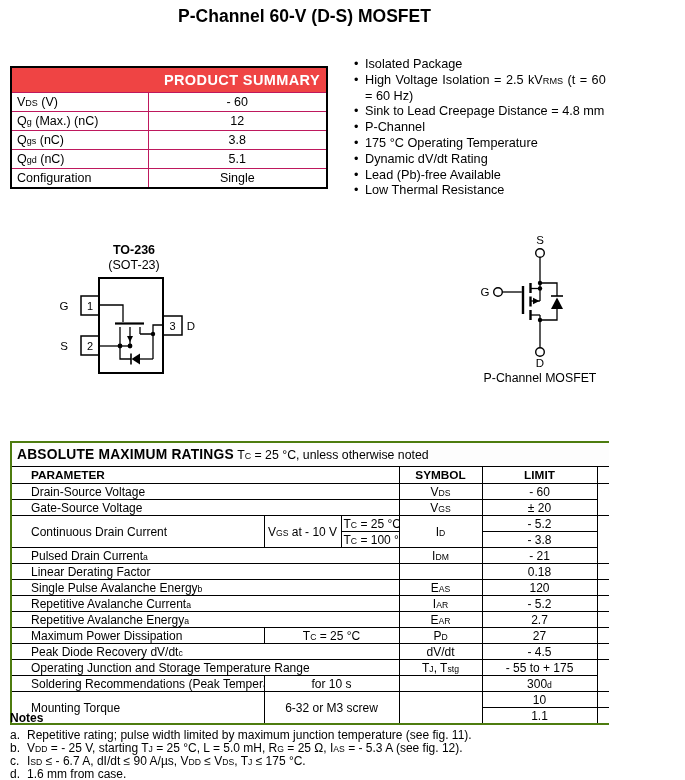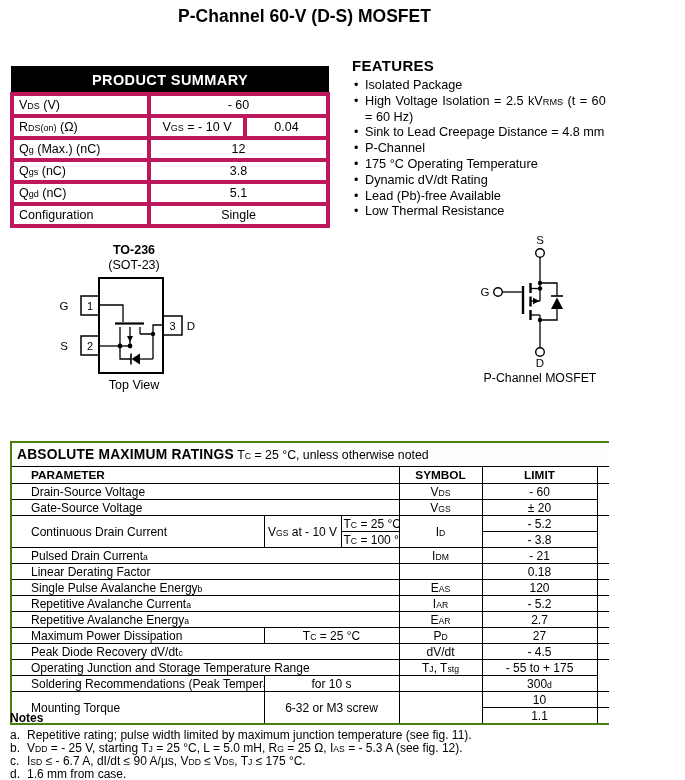--- a/index.html
+++ b/index.html
@@ -7,23 +7,23 @@
         font-family:"Liberation Sans",sans-serif;color:#000;}
   sub{font-size:72%;line-height:0;vertical-align:-16%;}
   sup{font-size:72%;line-height:0;vertical-align:30%;}
 
   .page-title{position:absolute;top:6px;left:0;width:100%;text-align:center;
               font-size:17.5px;font-weight:bold;}
 
   
   table.ps{position:absolute;left:10px;top:66px;width:316px;border-collapse:collapse;
            border:2px solid #000;table-layout:fixed;}
-  table.ps th{background:#000000;color:#fff;font-size:14.5px;text-align:center;
+  table.ps th{background:#ef4444;color:#fff;font-size:14.5px;text-align:right;
               padding:2px 6px;height:20px;letter-spacing:.4px;}
-  table.ps td{border:4px solid #be185d;font-size:12.5px;height:18px;padding:0 5px;margin-left:44px;}
+  table.ps td{border:1px solid #be185d;font-size:12.5px;height:18px;padding:0 5px;margin-left:44px;}
   table.ps td.c{text-align:center;padding:0 2px;}
 
   
   .features{position:absolute;left:352px;top:57px;width:276px;}
   .features-title{font-size:15px;font-weight:bold;letter-spacing:.3px;margin-bottom:4px;}
   .features ul{margin:0;padding:0;list-style:none;}
   .features li{font-size:12.7px;line-height:15.8px;padding-left:13px;position:relative;
                text-align:justify;}
   .features li::before{content:"\2022";position:absolute;left:2px;}
 
@@ -74,45 +74,39 @@
       </colgroup>
     <tbody>
         <tr>
       <th colspan="3">PRODUCT SUMMARY</th>
     </tr>
     <tr>
       <td class="p">V<sub>DS</sub> (V)</td>
       <td class="c" colspan="2">- 60</td>
     </tr>
     <tr>
-      <td class="p">R<sub>DS(on)</sub> (Ω)</td>
-      <td class="c">V<sub>GS</sub> = - 10 V</td>
-      <td class="c">0.04</td>
-    </tr>
-    <tr>
       <td class="p">Q<sub>g</sub> (Max.) (nC)</td>
       <td class="c" colspan="2">12</td>
     </tr>
     <tr>
       <td class="p">Q<sub>gs</sub> (nC)</td>
       <td class="c" colspan="2">3.8</td>
     </tr>
     <tr>
       <td class="p">Q<sub>gd</sub> (nC)</td>
       <td class="c" colspan="2">5.1</td>
     </tr>
     <tr>
       <td class="p">Configuration</td>
       <td class="c" colspan="2">Single</td>
     </tr>
   </tbody>
     </table>
 
   <div class="features">
-    <div class="features-title">FEATURES</div>
     <ul>
       <li>Isolated Package</li>
       <li>High Voltage Isolation = 2.5 kV<sub>RMS</sub> (t = 60 s; f = 60 Hz)</li>
       <li>Sink to Lead Creepage Distance = 4.8 mm</li>
       <li>P-Channel</li>
       <li>175 °C Operating Temperature</li>
       <li>Dynamic dV/dt Rating</li>
       <li>Lead (Pb)-free Available</li>
       <li>Low Thermal Resistance</li>
     </ul>
@@ -155,21 +149,20 @@
         <polyline points="70,74 70,87 81,87"></polyline>
         <line x1="90" y1="87" x2="103" y2="87"></line>
         <line x1="81" y1="81.5" x2="81" y2="92.5" stroke-width="1.6"></line>
       </g>
       <polygon points="77,64 83,64 80,70" fill="#000"></polygon>
       <polygon points="90,81.5 90,92.5 81.5,87" fill="#000"></polygon>
       <circle cx="70" cy="74" r="2.4" fill="#000"></circle>
       <circle cx="80" cy="74" r="2.4" fill="#000"></circle>
       <circle cx="103" cy="62" r="2.2" fill="#000"></circle>
     </svg>
-    <div class="pkg-caption">Top View</div>
   </div>
 
   <div class="sym">
     <svg width="170" height="158" viewBox="0 0 170 158">
       <text x="80" y="14" font-size="11.5" text-anchor="middle">S</text>
       <circle cx="80" cy="23" r="4.3" fill="none" stroke="#000" stroke-width="1.4"></circle>
       <g stroke="#000" stroke-width="1.3" fill="none">
         <line x1="80" y1="27.3" x2="80" y2="71"></line>
         <line x1="63" y1="56" x2="63" y2="84" stroke-width="2.4"></line>
         <line x1="70.5" y1="53" x2="70.5" y2="63" stroke-width="2.4"></line>

